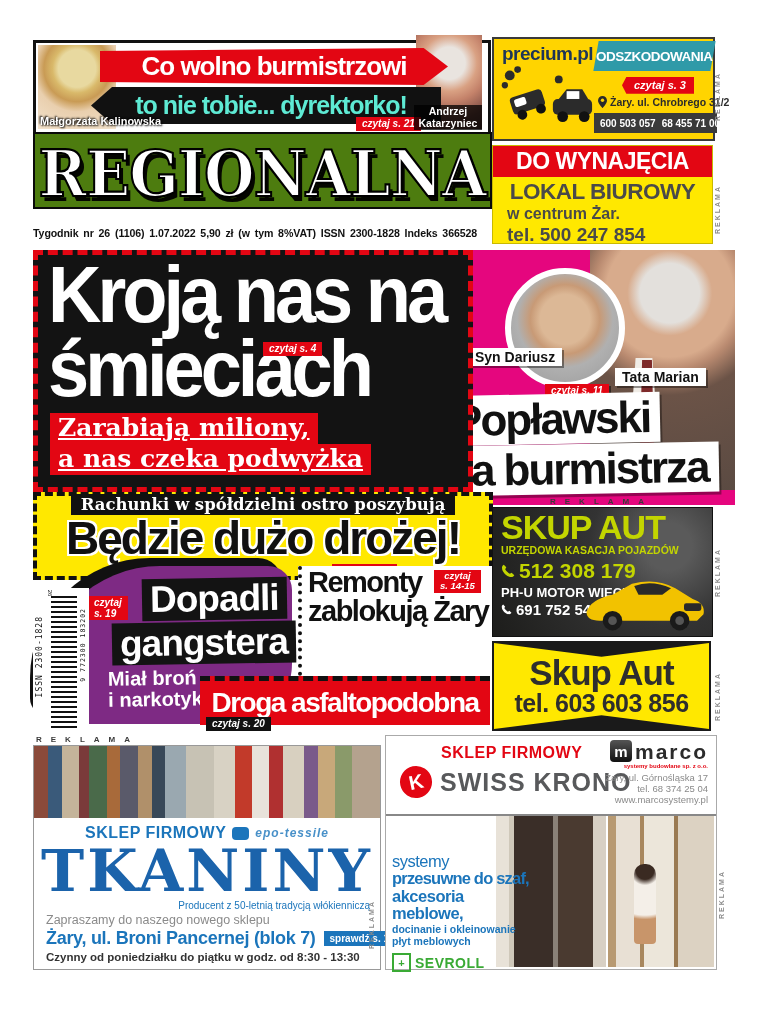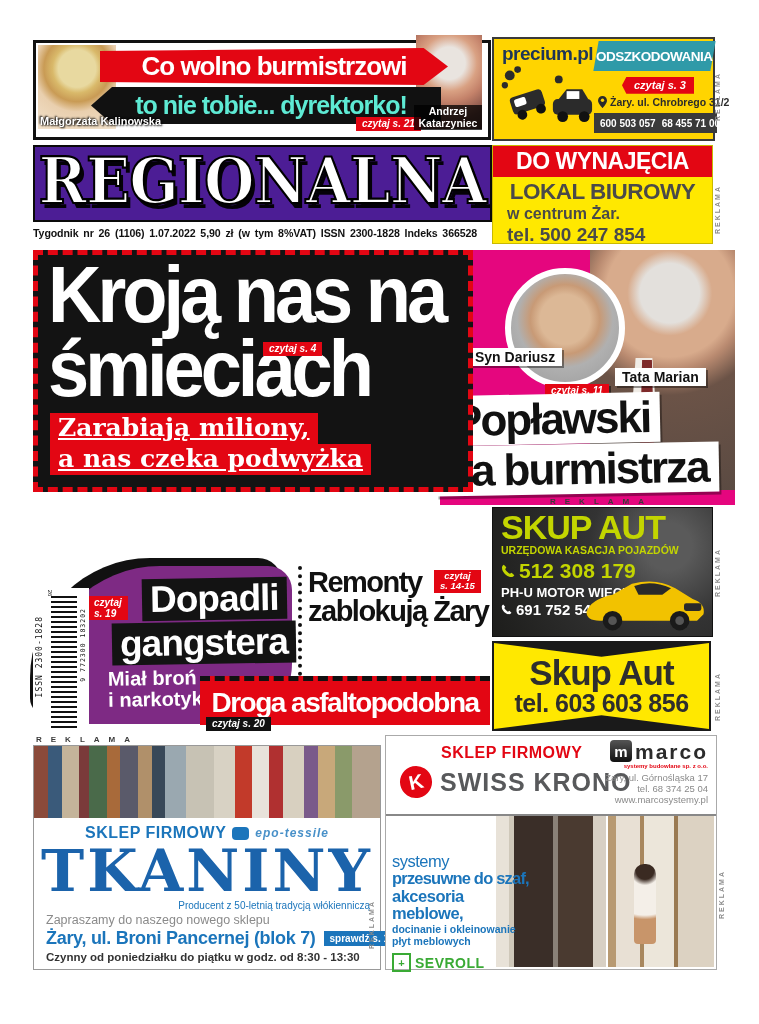--- a/index.html
+++ b/index.html
@@ -80,22 +80,22 @@
       </svg>
       <span style="color:#fff;font-weight:700;font-size:10px;white-space:nowrap;">600 503 057</span>
       <svg width="10" height="10" viewBox="0 0 10 10">
         <path d="M2 .5C1 1 .5 2 .8 3.2.6 5.5 4.5 9.4 6.8 9.2 8 9.5 9 9 9.5 8L7.6 6.2 6.3 7C5.3 6.6 3.4 4.7 3 3.7L3.8 2.4 2 .5z" fill="#fff"></path>
       </svg>
       <span style="color:#fff;font-weight:700;font-size:10px;white-space:nowrap;">68 455 71 00</span>
     </div>
   </div>
   <span class="abs vrek" style="left:714px;top:72px;">REKLAMA</span>
 
-  <div class="abs" style="left:33px;top:145px;width:455px;height:73px;background:#4c1d95;border:2px solid #0a0a0a;
-       display:flex;align-items:flex-start;justify-content:center;overflow:hidden;">
+  <div class="abs" style="left:33px;top:132px;width:455px;height:73px;background:#4d7c0f;border:2px solid #0a0a0a;
+       display:flex;align-items:flex-end;justify-content:center;overflow:hidden;">
     <span class="serifb" style="font-size:57px;color:#fff;letter-spacing:-1px;transform:scale(1.02,1.12);
           -webkit-text-stroke:2px #000;text-shadow:3px 4px 0 rgba(0,0,0,.95);white-space:nowrap;">REGIONALNA</span>
   </div>
   <div class="abs" style="left:33px;top:227px;width:455px;font-weight:700;font-size:10.6px;color:#111;
        letter-spacing:-.1px;word-spacing:2px;white-space:nowrap;">Tygodnik nr 26 (1106) 1.07.2022 5,90 zł (w tym 8%VAT) ISSN 2300-1828 Indeks 366528</div>
 
   <div class="abs" style="left:492px;top:145px;width:219px;height:97px;background:#FFE800;border:1px solid #c9b900;">
     <div style="background:#e30613;height:31px;display:flex;align-items:center;justify-content:center;">
       <span style="color:#fff;font-weight:700;font-size:23px;letter-spacing:-.5px;white-space:nowrap;">DO WYNAJĘCIA</span>
     </div>
@@ -130,20 +130,28 @@
          letter-spacing:-4px;transform:scaleY(1.08);transform-origin:top left;white-space:nowrap;">śmieciach</div>
     <span class="abs badge" style="left:225px;top:87px;font-style:italic;">czytaj s. 4</span>
     <div class="abs" style="left:12px;top:158px;">
       <span class="serifb" style="background:#e30613;color:#fff;font-size:25px;padding:0 8px 2px 8px;text-decoration:underline;white-space:nowrap;">Zarabiają miliony,</span>
     </div>
     <div class="abs" style="left:12px;top:189px;">
       <span class="serifb" style="background:#e30613;color:#fff;font-size:25px;padding:0 8px 2px 8px;text-decoration:underline;white-space:nowrap;">a nas czeka podwyżka</span>
     </div>
   </div>
 
+  <div class="abs" style="left:33px;top:492px;width:452px;height:80px;background:#FFE800;border:4px dashed #111;">
+    <div style="text-align:center;margin-top:-2px;">
+      <span class="serifb" style="background:#111;color:#fff;font-size:16.5px;padding:1px 10px;white-space:nowrap;display:inline-block;">Rachunki w spółdzielni ostro poszybują</span>
+    </div>
+    <div style="text-align:center;color:#111;font-weight:700;font-size:46px;letter-spacing:-2px;line-height:1.0;
+         text-shadow:-2px -2px 0 #fff,2px -2px 0 #fff,-2px 2px 0 #fff,2px 2px 0 #fff;white-space:nowrap;">Będzie dużo drożej!</div>
+    <span class="abs badge" style="left:295px;top:68px;font-style:italic;">czytaj s. 28</span>
+  </div>
 
   <div class="abs" style="left:40px;top:566px;width:252px;height:158px;background:#7E2A84;
        border-radius:120px 24px 60px 18px;box-shadow:-10px -8px 0 0 #111;"></div>
   <div class="abs badge" style="left:88px;top:596px;text-align:left;line-height:1.1;">
     <div style="font-style:italic;">czytaj</div>
     <div style="font-style:italic;">s. 19</div>
   </div>
   <div class="abs" style="left:142px;top:578px;transform:rotate(-1deg);">
     <span class="chip" style="font-weight:700;font-size:37px;letter-spacing:-1px;">Dopadli</span>
   </div>

